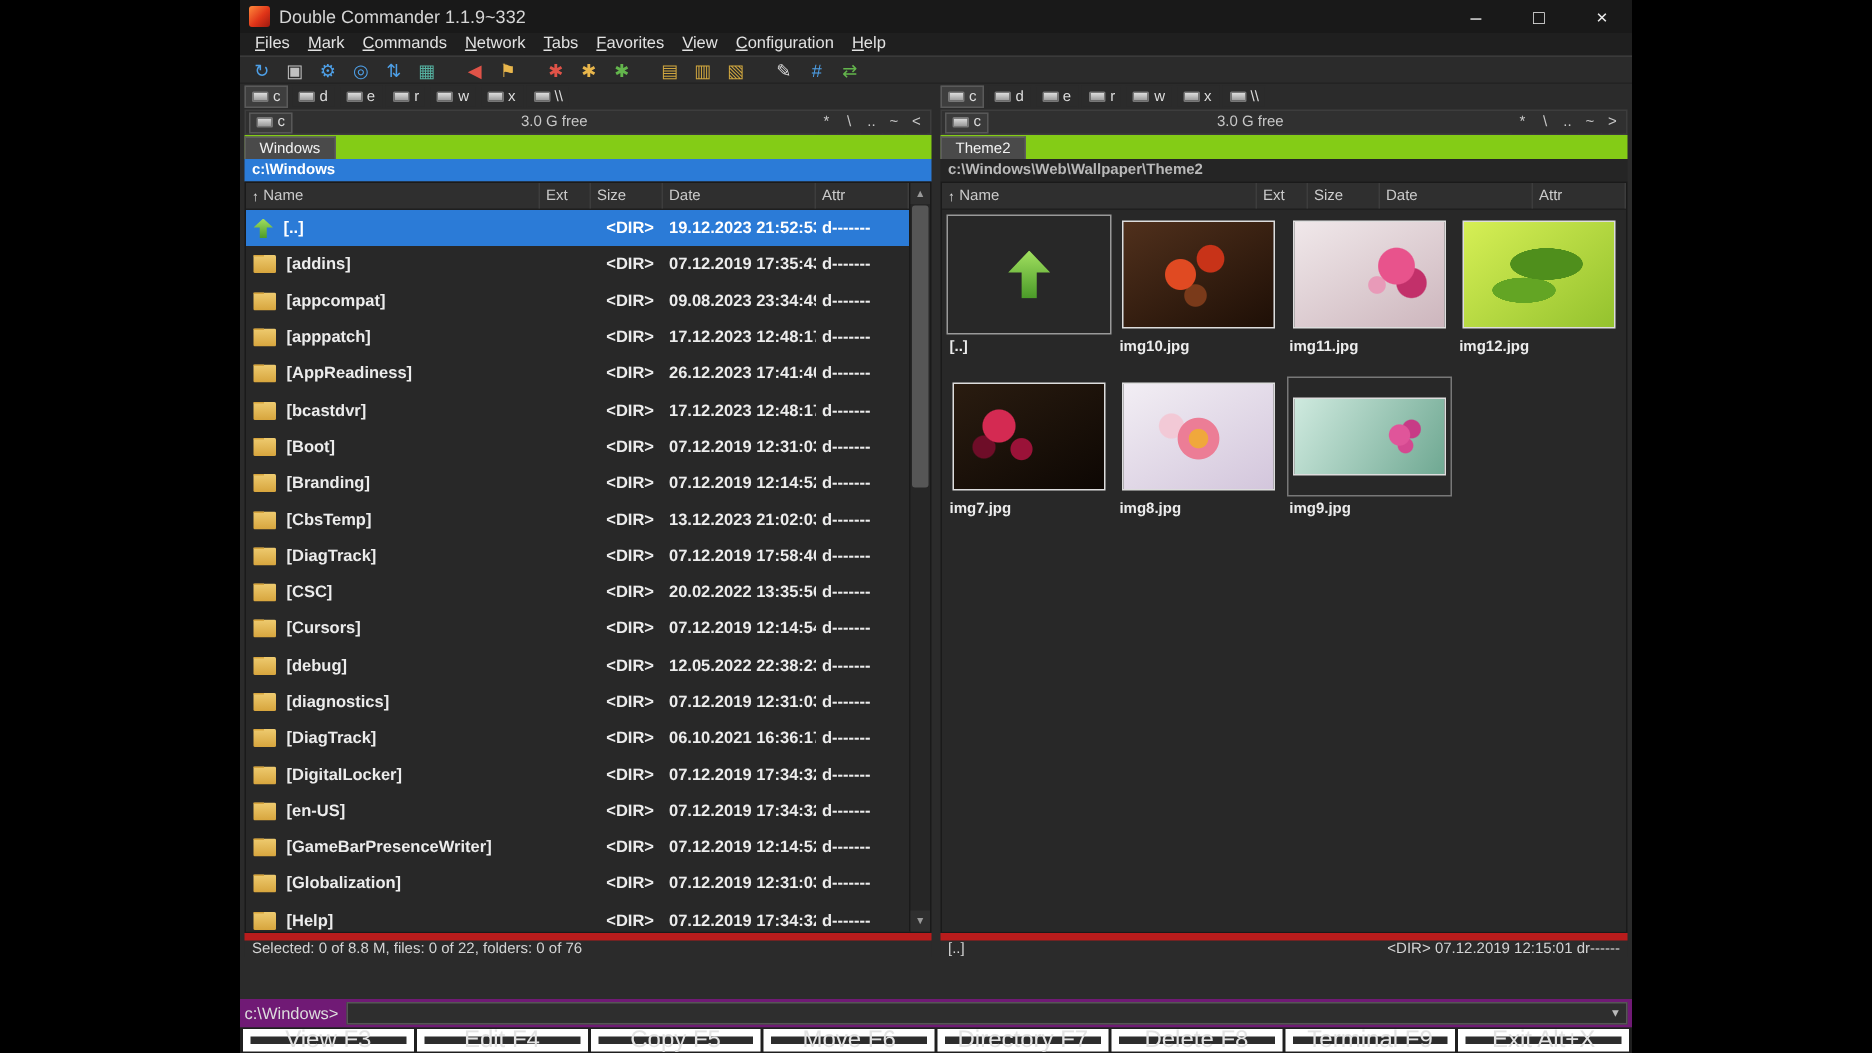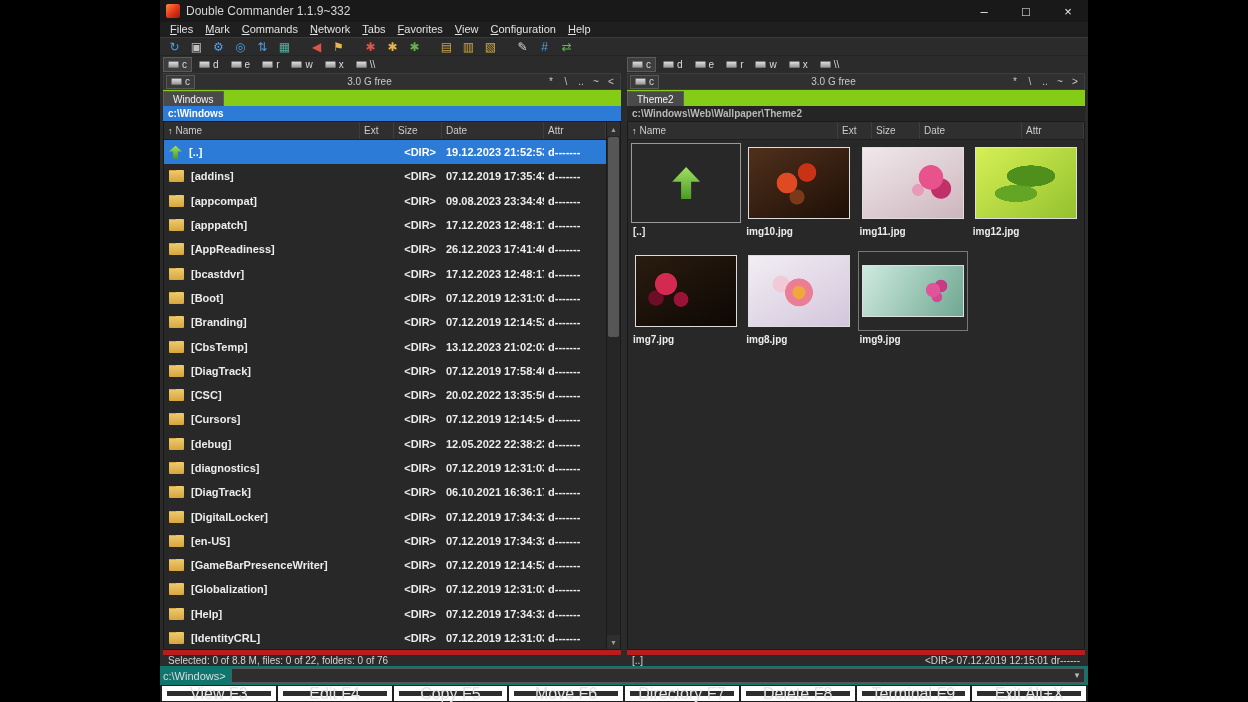--- a/index.html
+++ b/index.html
@@ -134,21 +134,21 @@
     radial-gradient(circle at 70% 48%,#e0559a 0 9%,rgba(0,0,0,0) 10%),
     radial-gradient(circle at 78% 40%,#c73b86 0 7%,rgba(0,0,0,0) 8%),
     radial-gradient(circle at 74% 62%,#d44890 0 6%,rgba(0,0,0,0) 7%),
     linear-gradient(120deg,#cfeadf,#6fa892);}
 
   
   .statusbar{height:16px;flex:none;background:#2b2b2b;border-top:5px solid #b91c1c;display:flex;
              align-items:center;justify-content:space-between;font-size:10px;color:#d4d4d4;padding:0 5px;}
 
   
-  .cmdline{height:19px;flex:none;display:flex;align-items:center;gap:5px;background:#0f766e;padding:0 3px;}
+  .cmdline{height:19px;flex:none;display:flex;align-items:center;gap:5px;background:#701a75;padding:0 3px;margin-top:28px;}
   .prompt{font-size:11px;color:#ddd;white-space:nowrap;}
   .combo{flex:1;height:15px;background:#2e2e2e;border:1px solid #565656;display:flex;align-items:center;
          justify-content:flex-end;}
   .combo-arrow{width:14px;text-align:center;color:#bbb;font-size:9px;line-height:1;}
 
   
   .fkeybar{height:17px;flex:none;display:flex;gap:2px;background:#1f1f1f;padding:1px 2px;}
   .fkey{flex:1;background:#2d2d2d;border:5px solid #ffffff;color:#e2e2e2;font-size:16px;
         display:flex;align-items:center;justify-content:center;padding:0;}
 </style>

